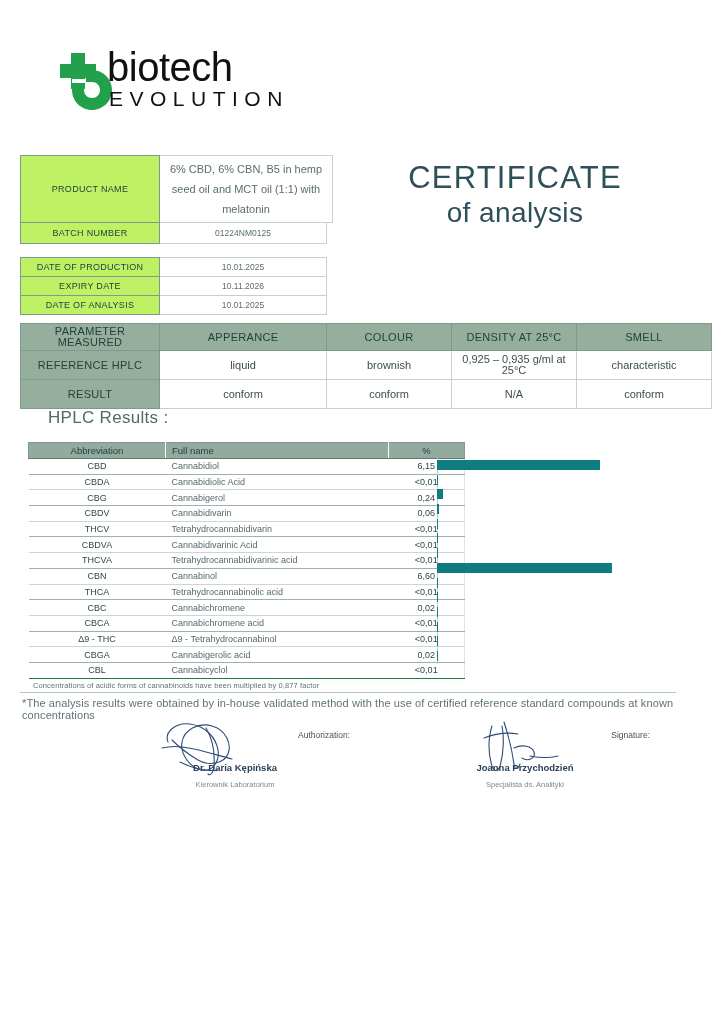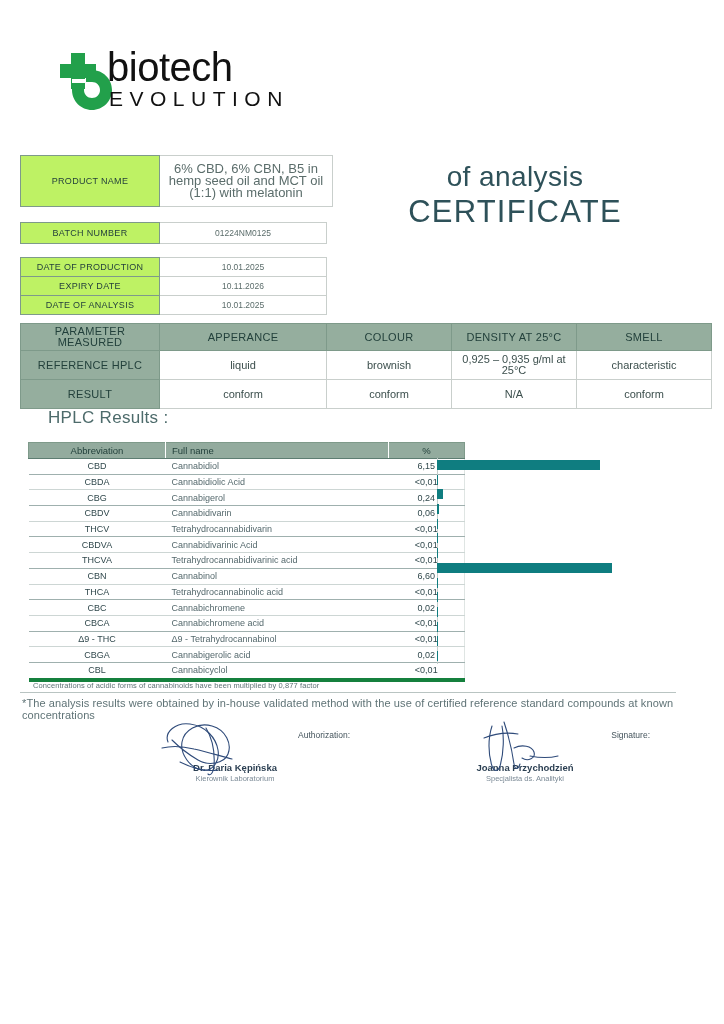--- a/index.html
+++ b/index.html
@@ -81,21 +81,21 @@
   td.val {
     background: #ffffff;
     text-align: center;
     color: #5b6d6b;
   }
 
   
   #tbl-product { left: 20px; top: 155px; width: 292px; }
   #tbl-product td { height: 44px; }
   #tbl-product td.lbl { font-size: 9px; }
-  #tbl-product td.val { font-size: 13px; line-height: 12px; padding: 3px 6px; }
+  #tbl-product td.val { font-size: 11px; line-height: 20px; padding: 3px 6px; }
 
   
   #tbl-batch { left: 20px; top: 222px; width: 292px; }
   #tbl-batch td { height: 16px; }
   #tbl-batch td.lbl { font-size: 9px; }
 
   
   #tbl-dates { left: 20px; top: 257px; width: 292px; }
   #tbl-dates td { height: 14px; }
   #tbl-dates td.lbl { font-size: 9px; }
@@ -188,21 +188,21 @@
     height: 14.7px;
     padding: 0 4px;
     background: #ffffff;
     border-bottom: 1px solid #9fb0ae;
     margin-top: 32px;
   }
   #tbl-hplc tr.alt td { border-bottom: 1px solid #cdd6d4; }
   #tbl-hplc td.c-abbr { text-align: center; color: #30484c; }
   #tbl-hplc td.c-name { text-align: left; padding-left: 6px; color: #55696d; }
   #tbl-hplc td.c-pct  { text-align: center; color: #30484c; border-right: 1px solid #dfe5e3; }
-  #tbl-hplc tr:last-child td { border-bottom: 4px solid #15803d; }
+  #tbl-hplc tr:last-child td { border-bottom: 1px solid #15803d; }
 
   
   #bars {
     position: absolute;
     left: 409px;
     top: 16px;
     width: 239px;
     height: 206px;
   }
   .bar-row {
@@ -276,21 +276,21 @@
     margin-top: 22px;
     font-size: 9.5px;
     color: #2b3f52;
     font-weight: 700;
     z-index: 1;
   }
   .sig-role {
     position: relative;
     font-size: 7.5px;
     color: #7b8a96;
-    margin-top: 1px;
+    margin-top: 7px;
     z-index: 1;
   }
 </style>
 </head>
 <body>
 
 <div id="page">
 
   <div id="logo-block">
     <svg id="logo-mark" viewBox="0 0 68 66">
@@ -333,22 +333,22 @@
       <td class="val">10.11.2026</td>
     </tr>
     <tr>
       <td class="lbl">DATE OF ANALYSIS</td>
       <td class="val">10.01.2025</td>
     </tr>
   </tbody>
     </table>
 
   <div id="cert-title">
+    <div id="cert-line1">CERTIFICATE</div>
     <div id="cert-line2">of analysis</div>
-    <div id="cert-line1">CERTIFICATE</div>
   </div>
 
   <table class="tbl" id="tbl-params">
     <tbody>
         <tr>
       <td class="hd" style="width:132px">PARAMETER MEASURED</td>
       <td class="hd" style="width:160px">APPERANCE</td>
       <td class="hd" style="width:118px">COLOUR</td>
       <td class="hd" style="width:118px">DENSITY AT 25°C</td>
       <td class="hd" style="width:128px">SMELL</td>

